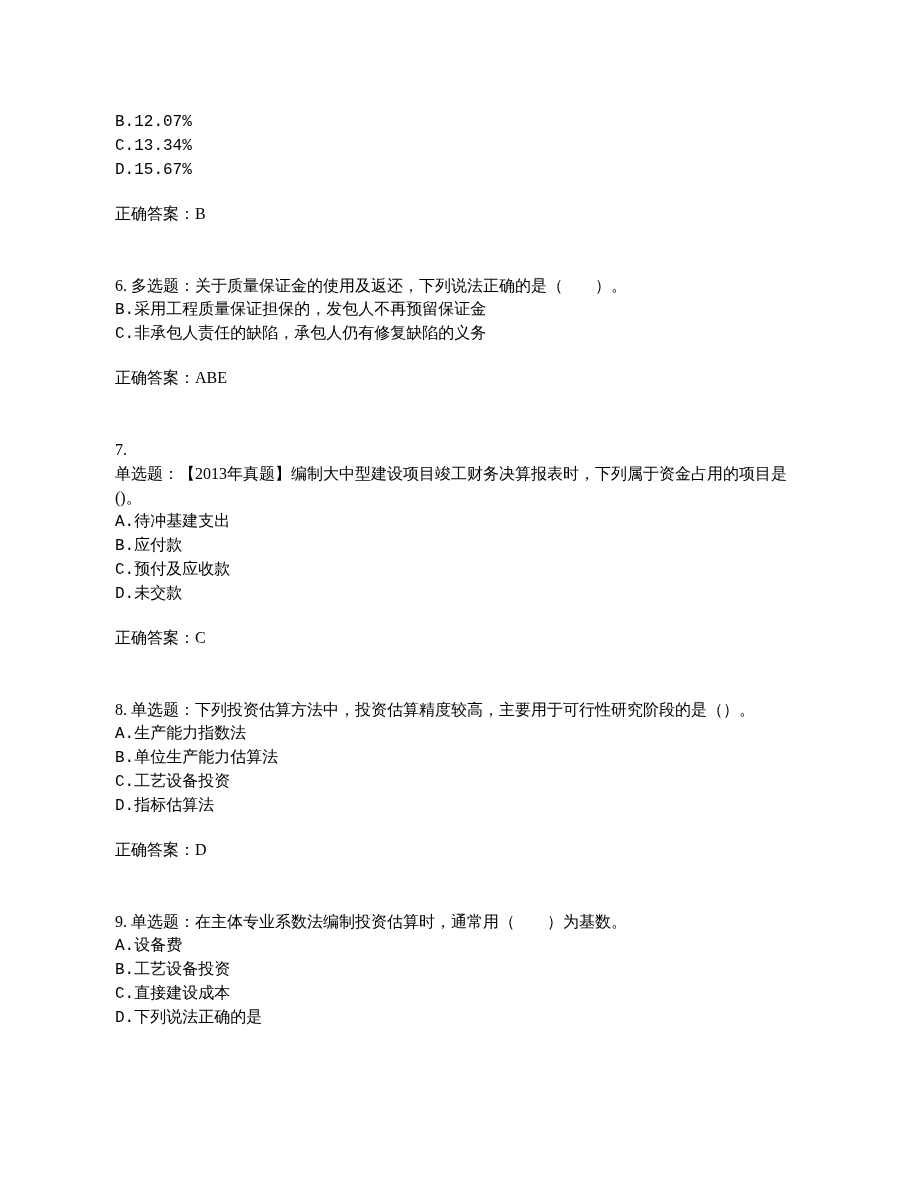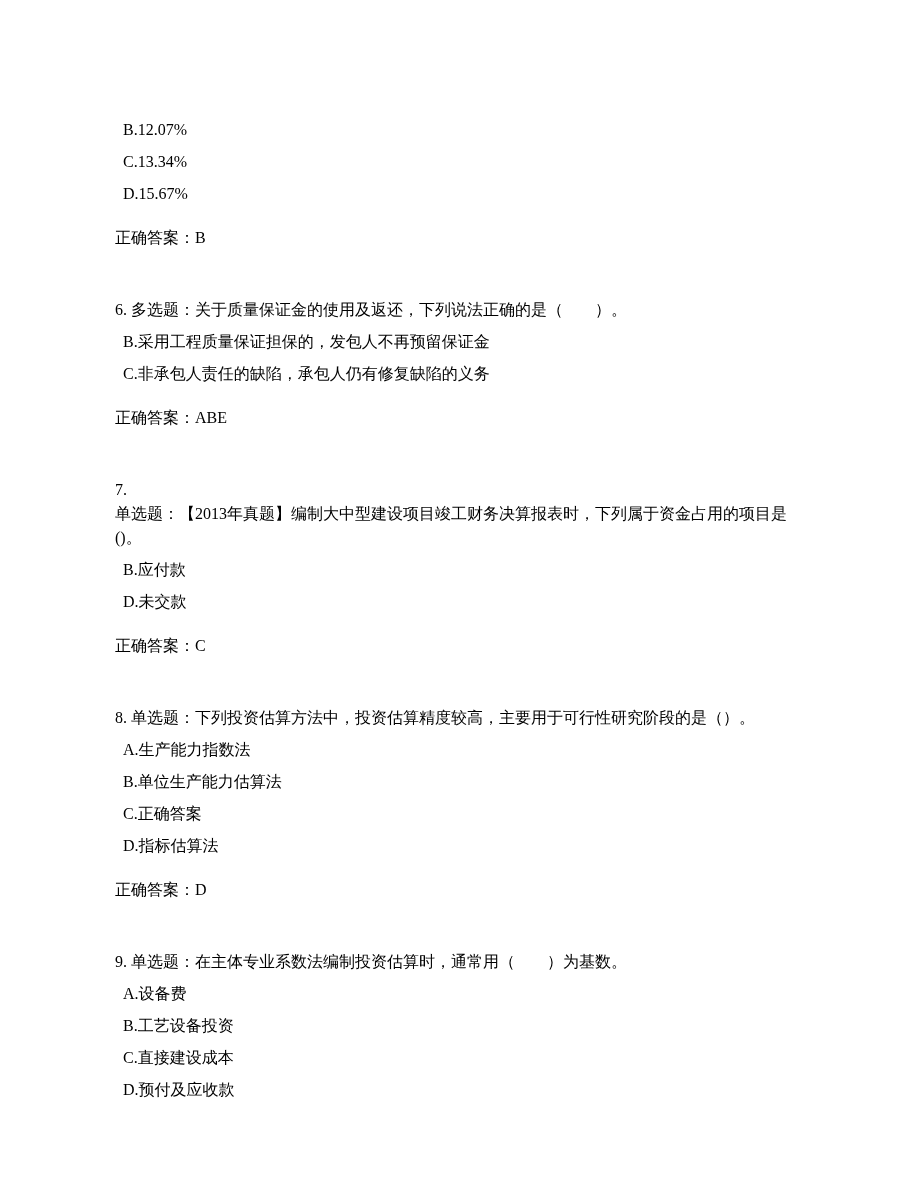--- a/index.html
+++ b/index.html
@@ -7,21 +7,22 @@
       font-size: 16px;
       line-height: 1.5;
       color: #000;
       background: #fff;
       margin: 0;
       padding: 110px 115px 60px 115px;
       width: 920px;
       box-sizing: border-box;
     }
     .option {
-      margin: 8px;
+      margin: 0;
+      font-family: Liberation Mono, monospace;
     }
     .answer {
       margin-top: 20px;
       margin-bottom: 0;
     }
     .block {
       margin-bottom: 48px;
     }
     .stem {
       margin: 0;
@@ -40,33 +41,35 @@
 <div class="block">
   <p class="stem">6. 多选题：关于质量保证金的使用及返还，下列说法正确的是（　　）。</p>
   <p class="option">B.采用工程质量保证担保的，发包人不再预留保证金</p>
   <p class="option">C.非承包人责任的缺陷，承包人仍有修复缺陷的义务</p>
   <p class="answer">正确答案：ABE</p>
 </div>
 
 <div class="block">
   <p class="stem">7.</p>
   <p class="stem">单选题：【2013年真题】编制大中型建设项目竣工财务决算报表时，下列属于资金占用的项目是()。</p>
+  <p class="option">A.待冲基建支出</p>
   <p class="option">B.应付款</p>
+  <p class="option">C.预付及应收款</p>
   <p class="option">D.未交款</p>
   <p class="answer">正确答案：C</p>
 </div>
 
 <div class="block">
   <p class="stem">8. 单选题：下列投资估算方法中，投资估算精度较高，主要用于可行性研究阶段的是（）。</p>
   <p class="option">A.生产能力指数法</p>
   <p class="option">B.单位生产能力估算法</p>
-  <p class="option">C.正确答案</p>
+  <p class="option">C.工艺设备投资</p>
   <p class="option">D.指标估算法</p>
   <p class="answer">正确答案：D</p>
 </div>
 
 <div class="block">
   <p class="stem">9. 单选题：在主体专业系数法编制投资估算时，通常用（　　）为基数。</p>
   <p class="option">A.设备费</p>
   <p class="option">B.工艺设备投资</p>
   <p class="option">C.直接建设成本</p>
-  <p class="option">D.预付及应收款</p>
+  <p class="option">D.下列说法正确的是</p>
 </div>
 
 </body></html>

